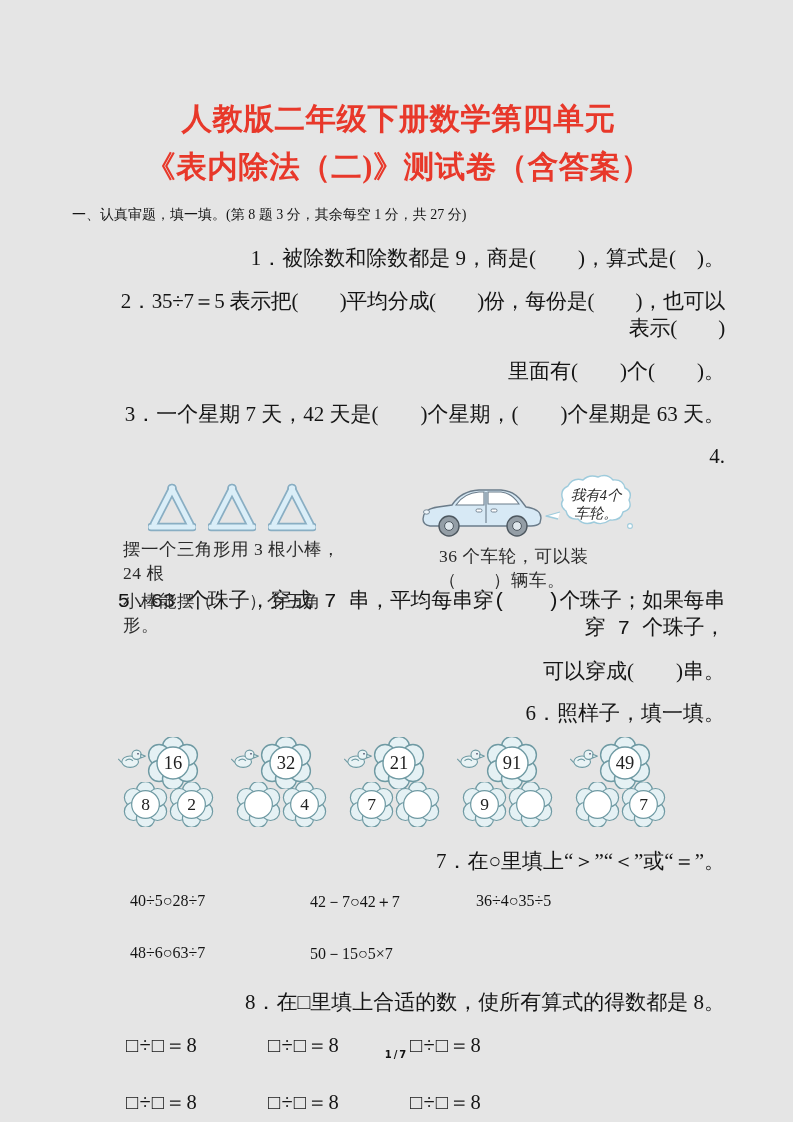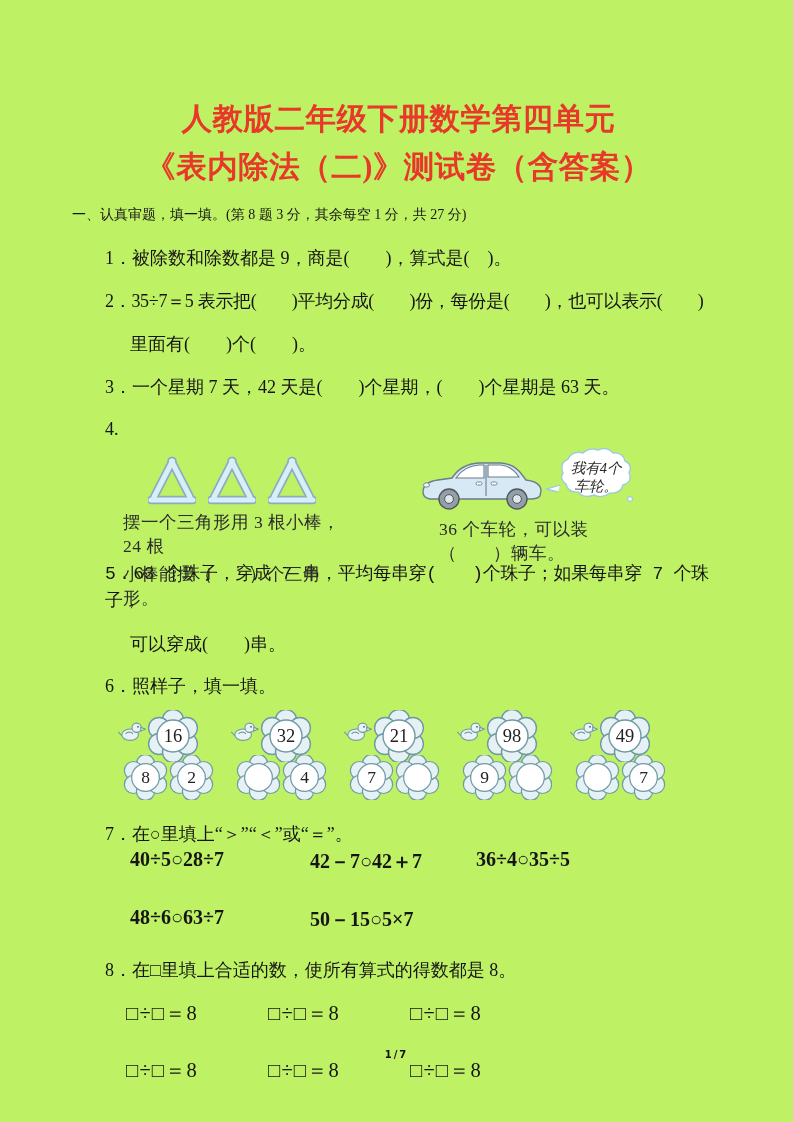--- a/index.html
+++ b/index.html
@@ -1,29 +1,29 @@
 <!DOCTYPE html>
 <html><head>
 <meta charset="utf-8">
 <style>
   html,body { margin:0; padding:0; background:#ffffff; }
   .page {
-    width:793px; height:1122px; position:relative; background:#bef264;
+    width:793px; height:1122px; position:relative; background:#e5e5e5;
     font-family:"Liberation Serif","DejaVu Serif",serif; color:#151515;
     overflow:hidden; margin:0 auto;
   }
   .content { padding:0 68px 0 72px; }
 
   .doc-title { margin-top:95px; text-align:center; font-size:30.5px; font-weight:bold;
                line-height:48px; color:#e8382a; letter-spacing:0.5px; }
 
   .sec-heading { font-size:14px; line-height:27px; }
   #sec1 { margin-top:10px; }
 
-  .q-line { font-size:18px; line-height:27px; padding-left:33px; }
+  .q-line { font-size:21px; line-height:27px; padding-left:33px;text-align:right; }
   .q-cont { padding-left:58px; }
 
   #q1  { margin-top:17px; }
   #q2l1{ margin-top:16px; letter-spacing:-0.3px; }
   #q2l2{ margin-top:16px; }
   #q3  { margin-top:16px; }
   #q4n { margin-top:15px; }
   #q5l1{ letter-spacing:-0.3px;font-family:Liberation Mono, monospace; }
   #q5l2{ margin-top:16px; }
   #q6h { margin-top:15px; }
@@ -52,22 +52,22 @@
   .fl { position:absolute; display:block; }
   .fl svg { display:block; width:100%; height:100%; }
   .fl-top   { left:29px; top:0;  width:52px; height:52px; }
   .fl-left  { left:5px;  top:45px; width:45px; height:45px; }
   .fl-right { left:51px; top:45px; width:45px; height:45px; }
   .fnum { position:absolute; inset:0; display:flex; align-items:center; justify-content:center;
           font-style:normal; font-size:18.5px; color:#222; }
   .fl-left .fnum,.fl-right .fnum { font-size:17.5px; }
 
   
-  .grid7 { padding-left:58px; display:grid;
-           grid-template-columns:180px 166px auto; row-gap:31px; font-size:20px;font-weight:bold; }
+  .grid7 { margin-top:17px; padding-left:58px; display:grid;
+           grid-template-columns:180px 166px auto; row-gap:31px; font-size:16px; }
   .grid8 { margin-top:15px; padding-left:54px; display:grid;
            grid-template-columns:142px 142px auto; row-gap:29px; font-size:20.5px; letter-spacing:1px; }
 
   .page-num { position:absolute; bottom:62px; left:0; width:100%; text-align:center;
               font-family:"DejaVu Sans","Liberation Sans",sans-serif; font-weight:bold;
               font-size:10px; letter-spacing:2px; color:#111; }
 </style>
 </head>
 <body>
 
@@ -253,21 +253,21 @@
       </div>
 
       <div class="fgroup">
         <svg class="bird" width="28" height="24" viewBox="0 0 30 26">
             <use href="#birdsym"></use>
           </svg>
         <span class="fl fl-top">
             <svg viewBox="0 0 52 52">
               <use href="#flw"></use>
             </svg>
-            <i class="fnum">98</i>
+            <i class="fnum">91</i>
           </span>
         <span class="fl fl-left">
             <svg viewBox="0 0 52 52">
               <use href="#flw"></use>
             </svg>
             <i class="fnum">9</i>
           </span>
         <span class="fl fl-right">
             <svg viewBox="0 0 52 52">
               <use href="#flw"></use>

